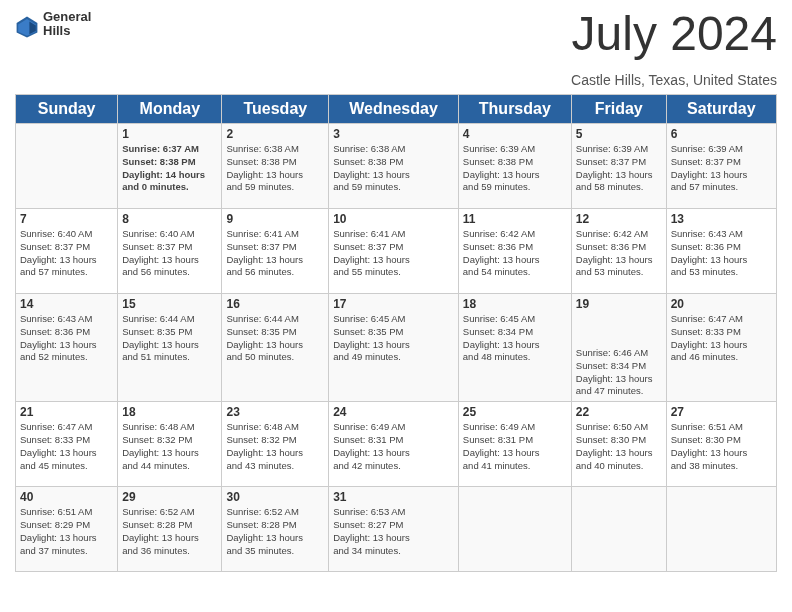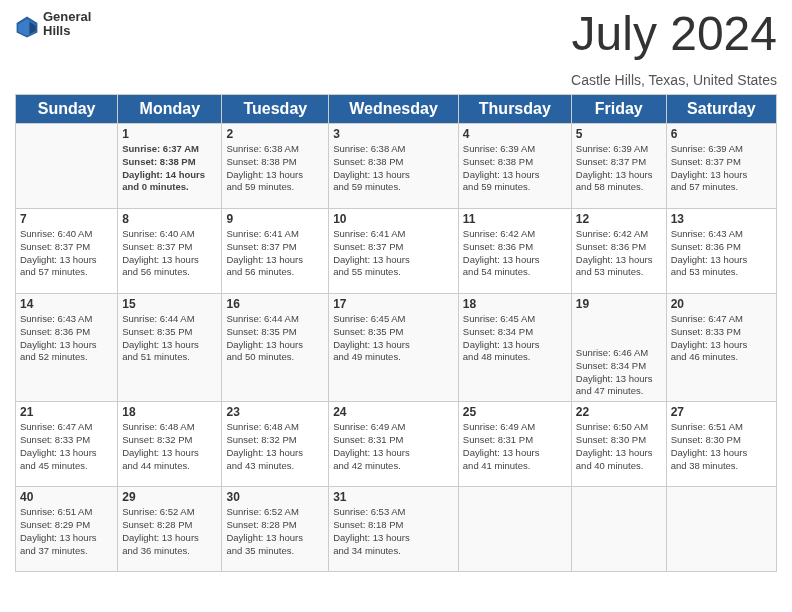--- a/index.html
+++ b/index.html
@@ -349,21 +349,21 @@
           <td>
             <span class="day-number">30</span>
             <div class="day-info" style="white-space: pre-line;">Sunrise: 6:52 AM
 Sunset: 8:28 PM
 Daylight: 13 hours
 and 35 minutes.</div>
           </td>
           <td>
             <span class="day-number">31</span>
             <div class="day-info" style="white-space: pre-line;">Sunrise: 6:53 AM
-Sunset: 8:18 PM
+Sunset: 8:27 PM
 Daylight: 13 hours
 and 34 minutes.</div>
           </td>
           <td class="empty-cell"></td>
           <td class="empty-cell"></td>
           <td class="empty-cell"></td>
         </tr>
       </tbody>
   </table>
 </div>

